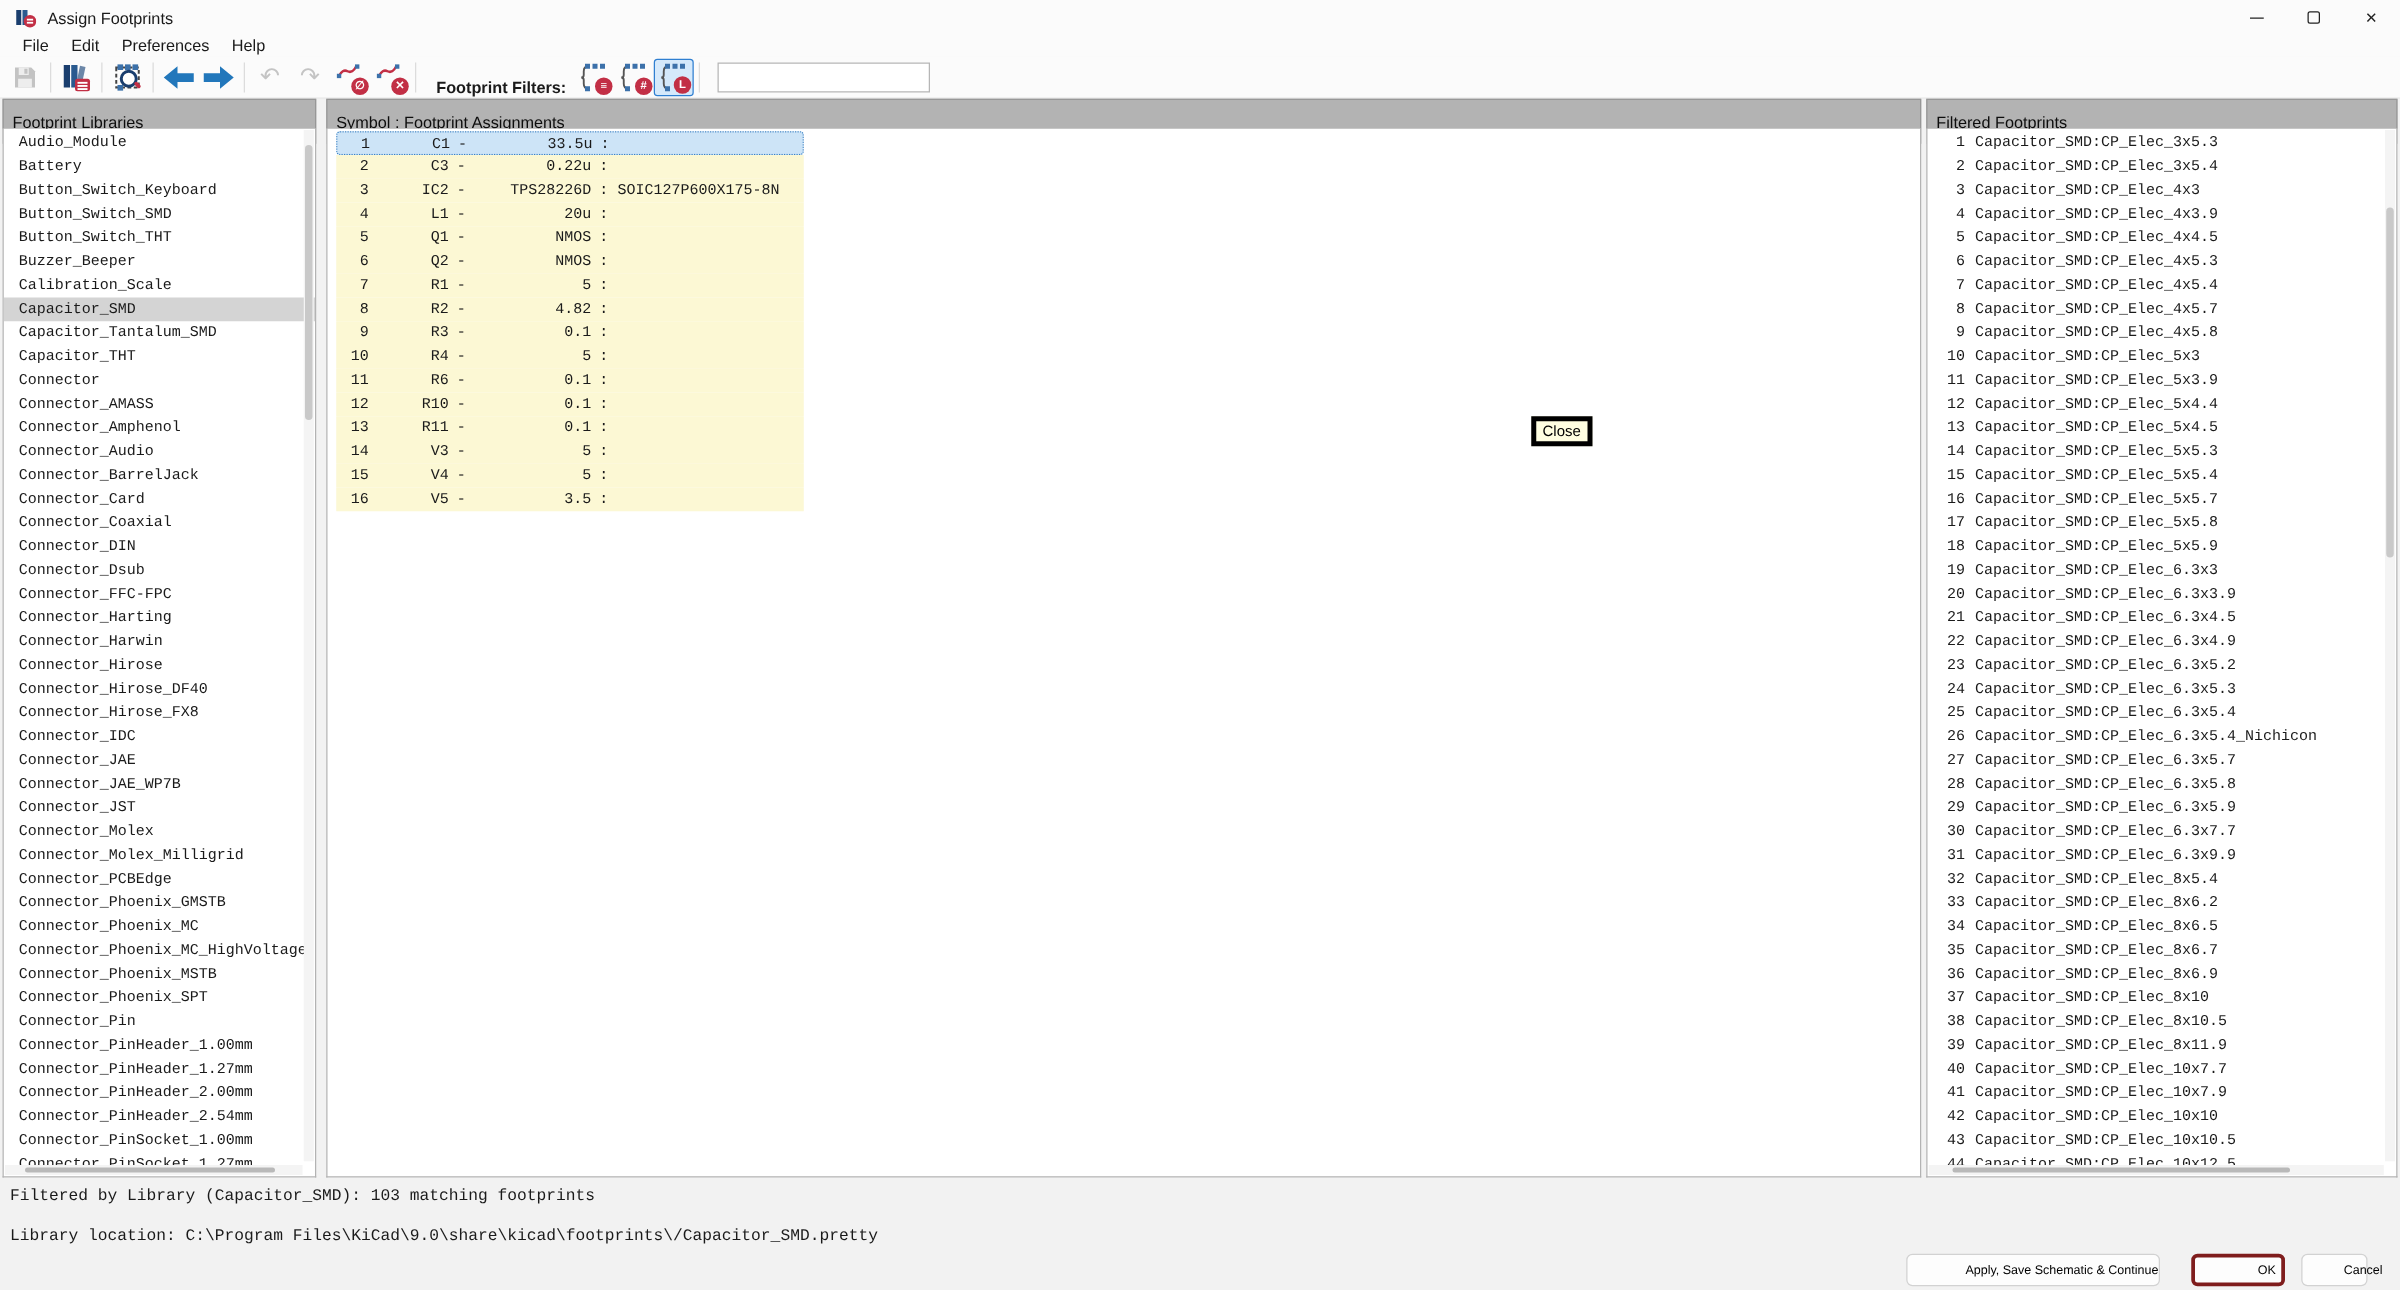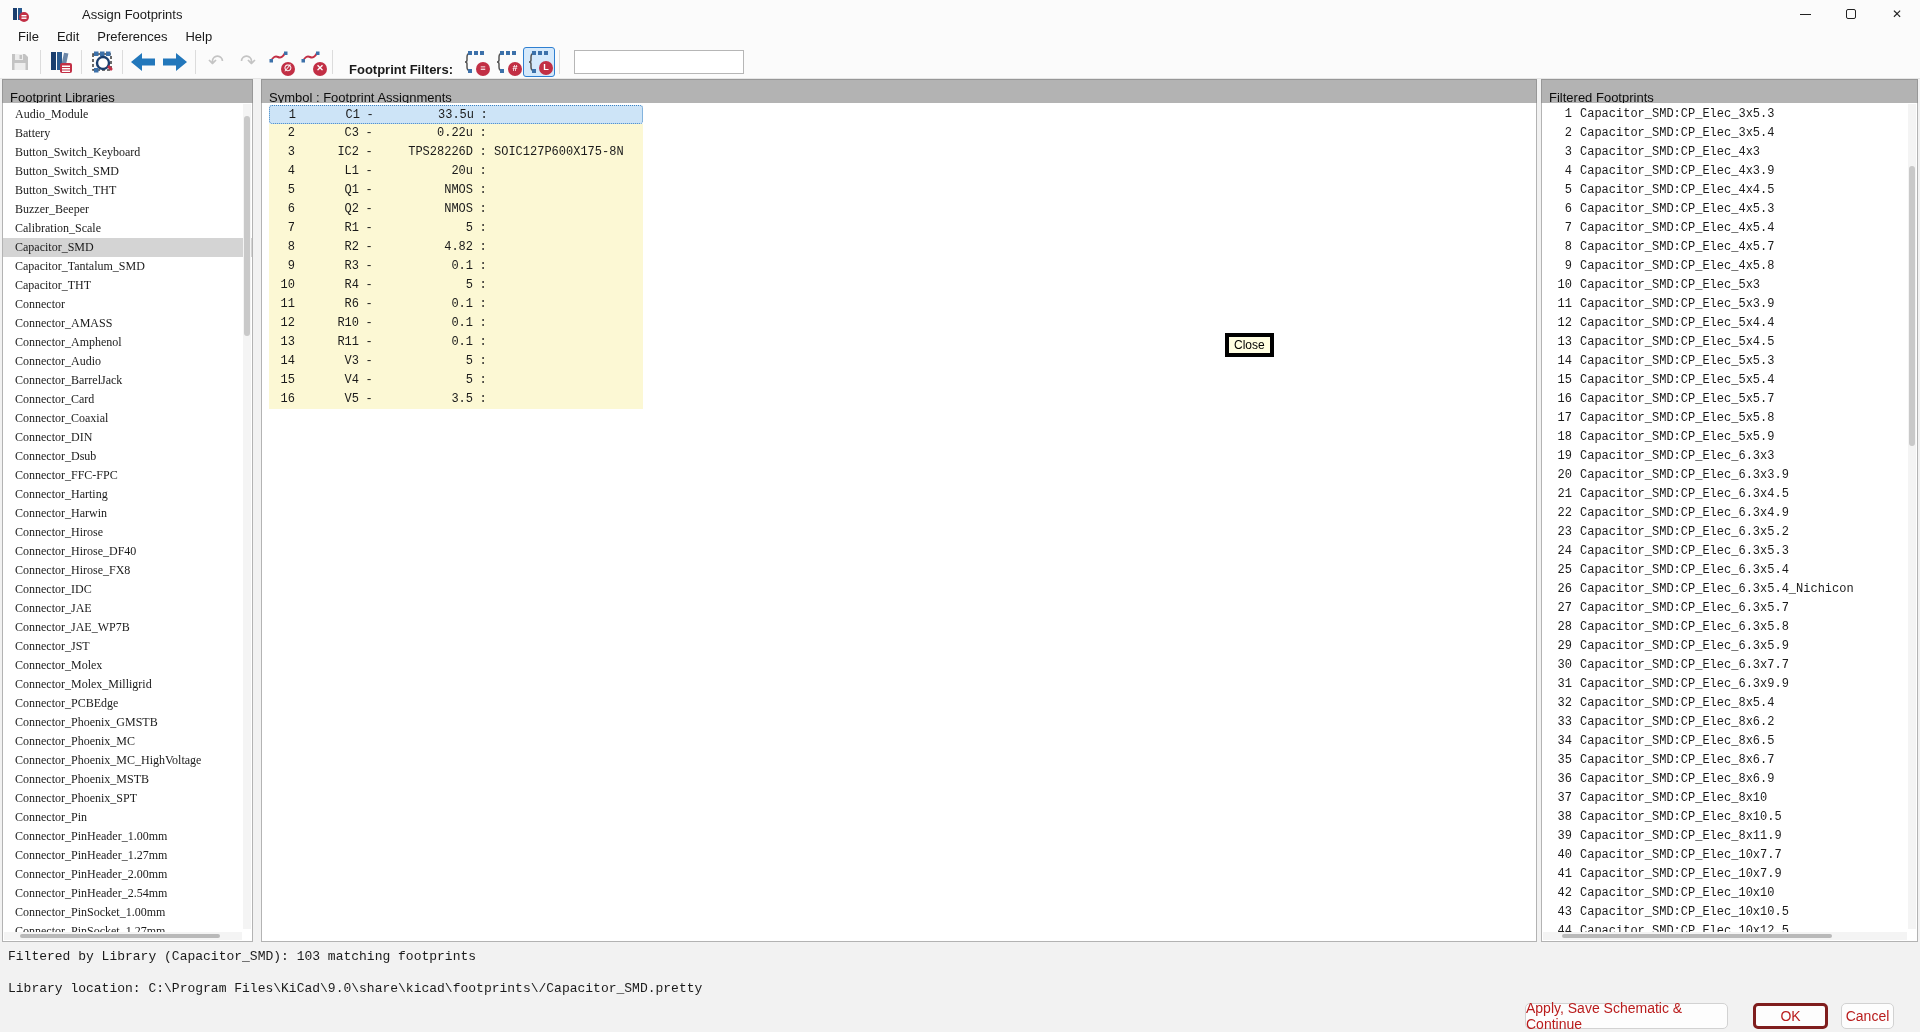--- a/index.html
+++ b/index.html
@@ -3,21 +3,21 @@
 <meta charset="utf-8">
 <style>
   * { box-sizing: border-box; }
   html,body { margin:0; padding:0; }
   body {
     width:1920px; height:1032px; position:relative; overflow:hidden;
     background:#f2f2f2; font-family:"Liberation Sans", sans-serif; color:#1a1a1a;
     font-size:13px;
   }
   
-  .titlebar { height:28px; background:#fbfbfb; display:flex; align-items:center;gap:44px; }
+  .titlebar { height:28px; background:#fbfbfb; display:flex; align-items:center; }
   .app-icon { width:17px; height:17px; margin-left:12px; flex:0 0 auto; }
   .title-text { margin-left:9px; font-size:13px; }
   .win-controls { margin-left:auto; display:flex; height:100%; }
   .win-btn { width:46px; height:100%; display:flex; align-items:center; justify-content:center; color:#222; font-size:12px; }
   .glyph-min { width:11px; height:0; border-top:1px solid #222; display:block; }
   .glyph-max { width:10px; height:10px; border:1px solid #222; border-radius:2px; display:block; }
 
   
   .menubar { height:17px; background:#fbfbfb; display:flex; align-items:center; padding-left:9px; }
   .menu-item { padding:0 9px; height:100%; display:flex; align-items:center; }
@@ -36,21 +36,21 @@
   .panel { position:absolute; top:79px; height:863px; }
   .panel-header { height:36px; background:#b3b3b3; border:1px solid #979797; display:flex; align-items:center; padding-left:7px; color:#0d0d0d; }
   .panel-body { position:absolute; left:0; right:0; top:24px; bottom:0; background:#fff; border:1px solid #b3b3b3; border-top:none; overflow:hidden; }
   .panel-left  { left:2px;    width:251px; }
   .panel-mid   { left:261px;  width:1276px; }
   .panel-right { left:1541px; width:377px;border-radius:23px; }
 
   .mono { font-family:"Liberation Mono","DejaVu Sans Mono",monospace; font-size:12px; line-height:19px; }
 
   .lib-list { padding-top:2px; }
-  .lib-item { height:19px; padding-left:12px; white-space:pre;font-family:Liberation Serif, serif; }
+  .lib-item { height:19px; padding-left:12px; white-space:pre; }
   .lib-item.selected { background:#d4d4d4; }
 
   .mid-rows { padding-top:2px; }
   .mid-row { display:flex; height:19px; width:374px; margin-left:7px; background:#fcf8d4; white-space:pre; }
   .mid-row.selected { background:#cde4f7; border:1px dotted #3b82c4; border-radius:3px; }
   .c-num { width:26px; text-align:right; }
   .c-ref { width:64px; text-align:right; }
   .c-dash { width:20px; text-align:center; }
   .c-val { width:94px; text-align:right; }
   .c-colon { width:20px; text-align:center; }
@@ -67,21 +67,21 @@
   .hscroll { position:absolute; left:1px; right:10px; bottom:1px; height:8px; background:#f4f4f4; }
   .hthumb { position:absolute; top:2px; height:4px; background:#b9b9b9; border-radius:2px; }
 
   
   .tooltip { position:absolute; left:1225px; top:333px; background:#fffee1; border:4px solid #000000; padding:1px 5px; font-size:12px; color:#000; }
 
   
   .status-line { position:absolute; left:8px; white-space:pre;font-family:Liberation Mono, monospace; }
   .status-1 { top:949px; }
   .status-2 { top:981px; }
-  .btn { position:absolute; top:1003px; height:26px; background:#fdfdfd; border:1px solid #d2d2d2; border-radius:5px; display:flex; align-items:center; justify-content:center; font-size:14px; color:#b91c1c; }
+  .btn { position:absolute; top:1003px; height:26px; background:#fdfdfd; border:1px solid #d2d2d2; border-radius:5px; display:flex; align-items:center; justify-content:center; font-size:10px; color:#000000;padding-left:46px; }
   .btn-apply { left:1525px; width:203px; }
   .btn-ok { left:1753px; width:75px; border:3px solid #7f1d1d; }
   .btn-cancel { left:1841px; width:53px; }
 </style>
 </head>
 <body>
 
 <div class="titlebar">
   <svg class="app-icon" viewBox="0 0 17 17">
     <rect x="1" y="2" width="4" height="12" fill="#1a3e6e"></rect>

